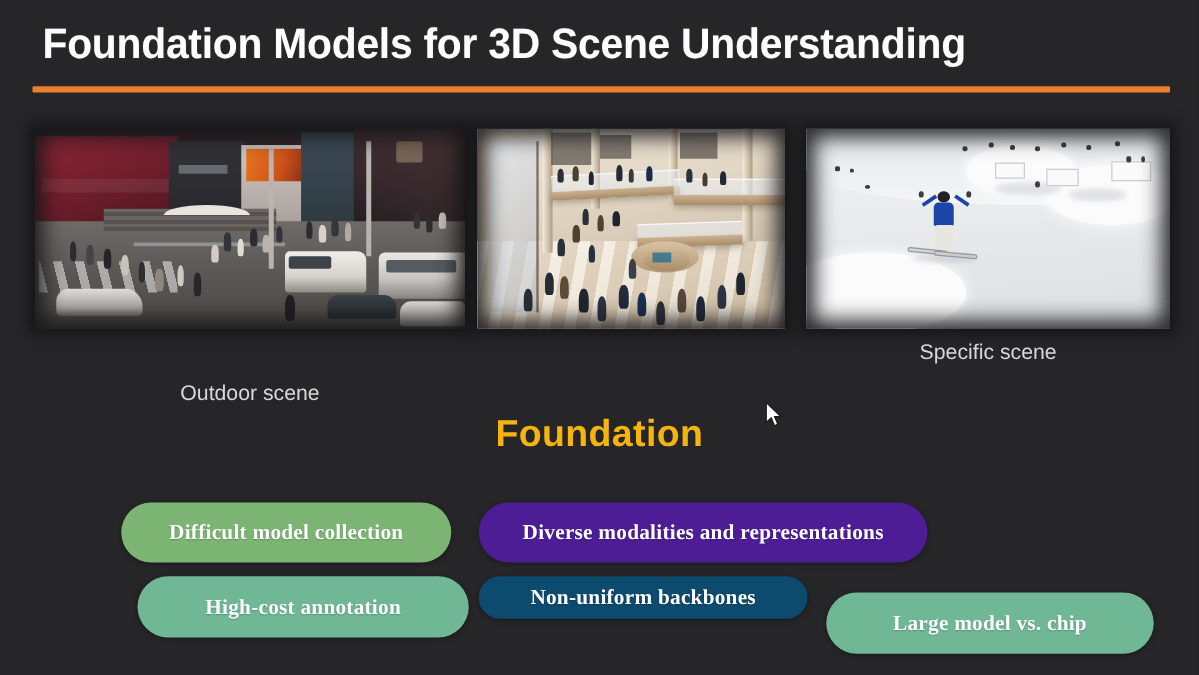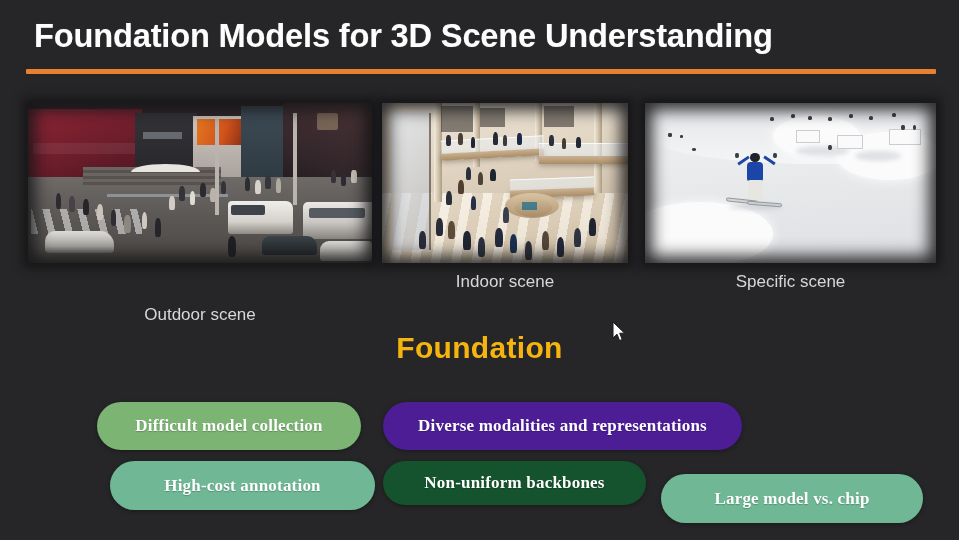--- a/index.html
+++ b/index.html
@@ -88,21 +88,21 @@
     font-family:"Liberation Serif", serif;
     font-weight:bold;
     font-size:17px;
     letter-spacing:0.2px;
     text-shadow:0 1px 1px rgba(0,0,0,0.22);
     box-shadow:0 1px 4px rgba(0,0,0,0.35);
   }
   #pill-difficult  { left:97px;  top:402px; width:264px; height:48px; background:#7bb473; }
   #pill-diverse    { left:383px; top:402px; width:359px; height:48px; background:#4c1d95; }
   #pill-highcost   { left:110px;  top:461px; width:265px; height:49px; background:#6fb795; }
-  #pill-backbones  { left:383px; top:461px; width:263px; height:44px; background:#14532d; }
+  #pill-backbones  { left:383px; top:461px; width:263px; height:34px; background:#0c4a6e; }
   #pill-largemodel { left:661px; top:474px; width:262px; height:49px; background:#6fb795; }
 
   
   #mouse-cursor {
     position:absolute;
     left:612px; top:322px;
     width:14px; height:20px;
     pointer-events:none;
   }
 
@@ -336,21 +336,20 @@
       <div class="sn-torso" style="left:35%;  top:37%; width:5.6%; height:12%;"></div>
       <div class="sn-legs" style="left:35.5%;top:48%; width:5%;  height:13%;"></div>
       <div class="sn-ski" style="left:28%;  top:60%; width:11%; height:2.4%; transform:rotate(6deg);"></div>
       <div class="sn-ski" style="left:35%;  top:62%; width:12%; height:2.4%; transform:rotate(5deg);"></div>
       <div class="sn-shadow" style="left:29%; top:63%; width:18%; height:4%;"></div>
       <div class="vig"></div>
     </div>
   </div>
 
   <div class="caption" id="caption-outdoor">Outdoor scene</div>
-  <div class="caption" id="caption-indoor">Indoor scene</div>
   <div class="caption" id="caption-specific">Specific scene</div>
 </div>
 
 <div id="challenges-heading">Foundation</div>
 
 <div class="pill" id="pill-difficult">Difficult model collection</div>
 <div class="pill" id="pill-diverse">Diverse modalities and representations</div>
 <div class="pill" id="pill-highcost">High-cost annotation</div>
 <div class="pill" id="pill-backbones">Non-uniform backbones</div>
 <div class="pill" id="pill-largemodel">Large model vs. chip</div>

